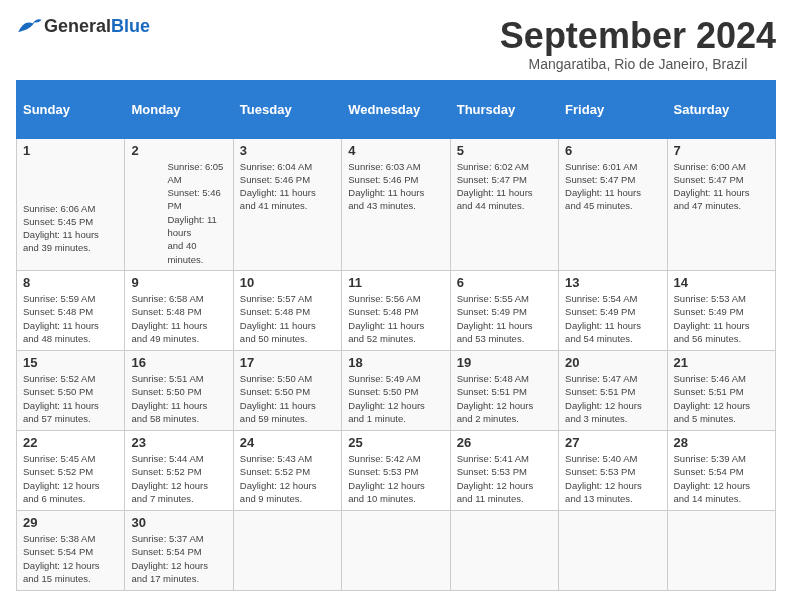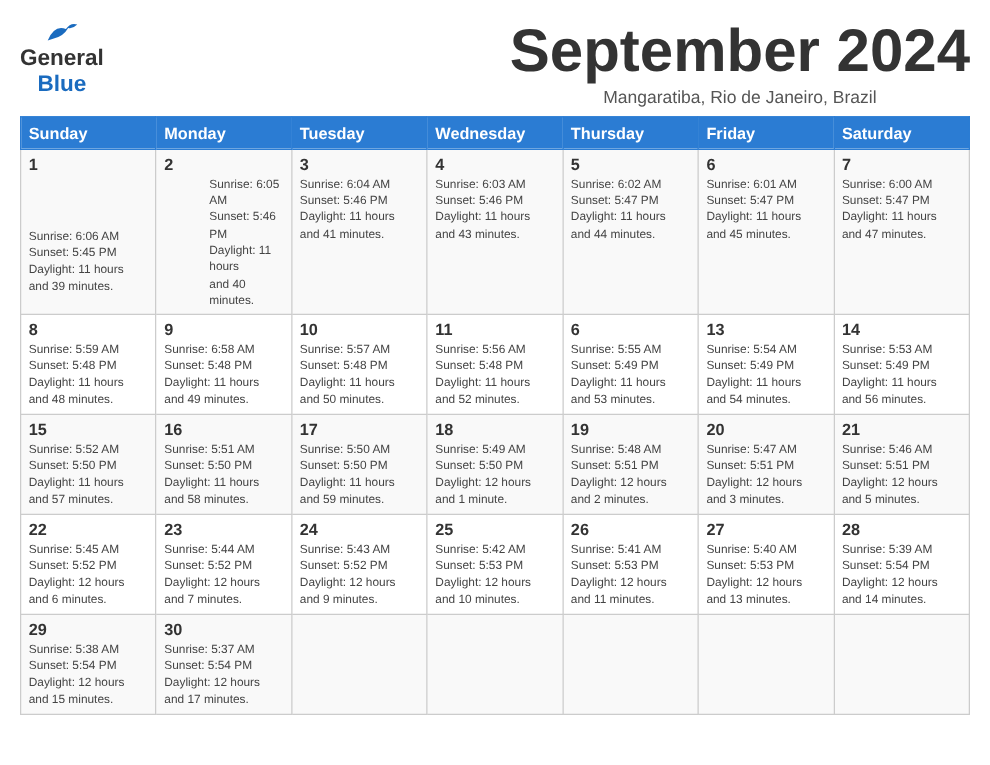--- a/index.html
+++ b/index.html
@@ -11,57 +11,57 @@
       padding: 16px;
     }
     .header {
       display: flex;
       justify-content: space-between;
       align-items: flex-start;
       margin-bottom: 8px;
     }
     .logo {
       display: flex;
-      flex-direction: column;
-      align-items: center;
+      flex-direction: row;
+      align-items: flex-start;
     }
     .logo-bird {
       width: 28px;
       height: 20px;
       display: inline-block;
     }
     .logo-line {
       display: flex;
       align-items: center;
       gap: 2px;
     }
     .title-area {
       text-align: right;
     }
     .month-title {
-      font-size: 48px;
+      font-size: 36px;
       font-weight: bold;
       color: #333;
       line-height: 1.1;
     }
     .subtitle {
       font-size: 14px;
       color: #555;
       text-align: center;
     }
     table {
       width: 100%;
       border-collapse: collapse;
       table-layout: fixed;
     }
     th {
       background-color: #2b7cd3;
       color: #fff;
       text-align: left;
-      padding: 5px 6px;
+      padding: 21px 6px;
       font-size: 13px;
       font-weight: bold;
       border: 1px solid #2b7cd3;
     }
     td {
       vertical-align: top;
       padding: 4px 6px;
       border: 1px solid #ccc;
       font-size: 10px;
       color: #333;

